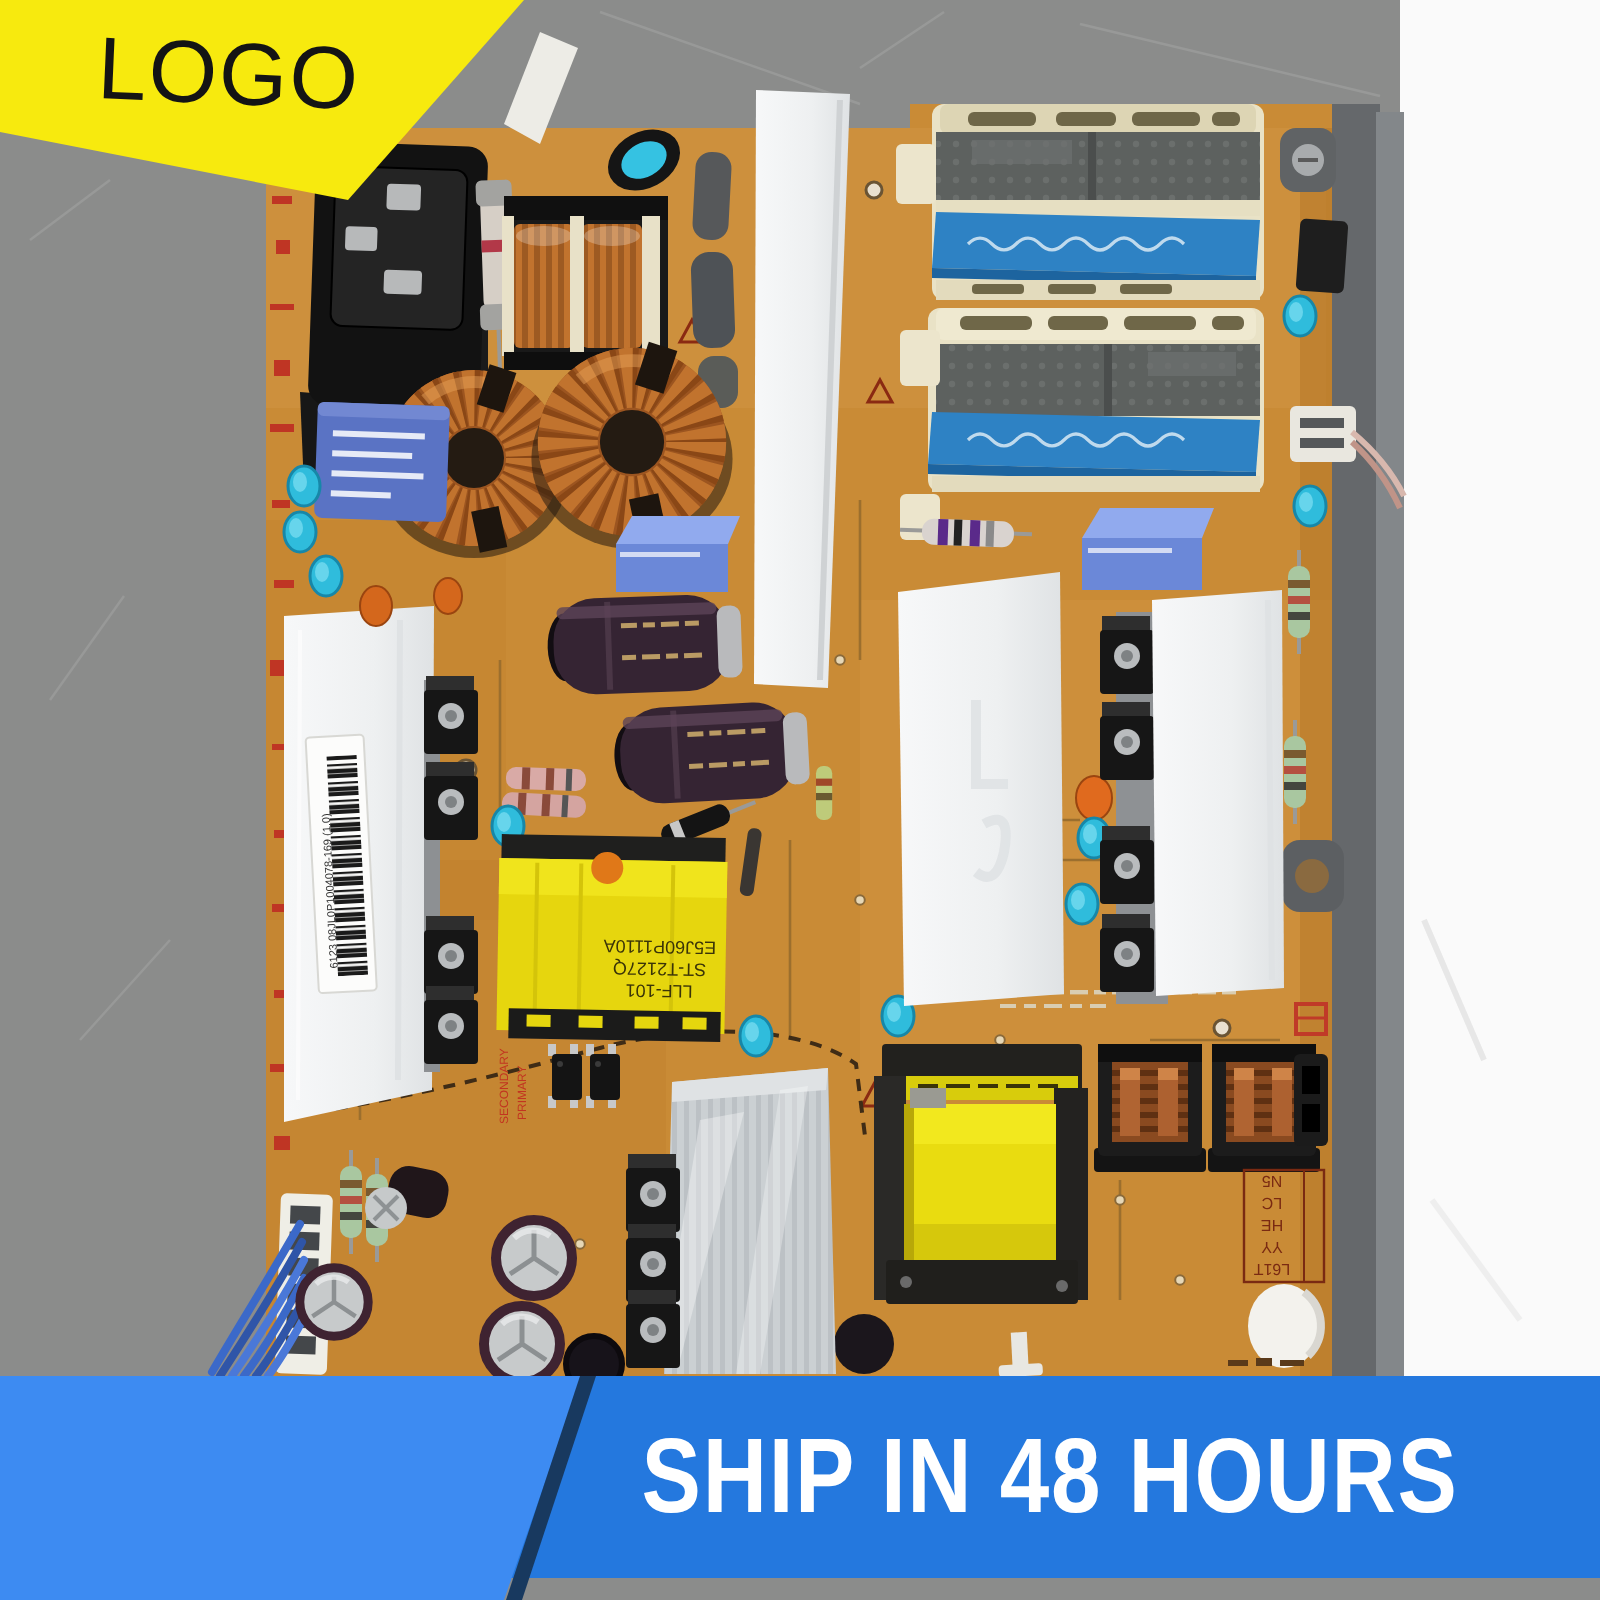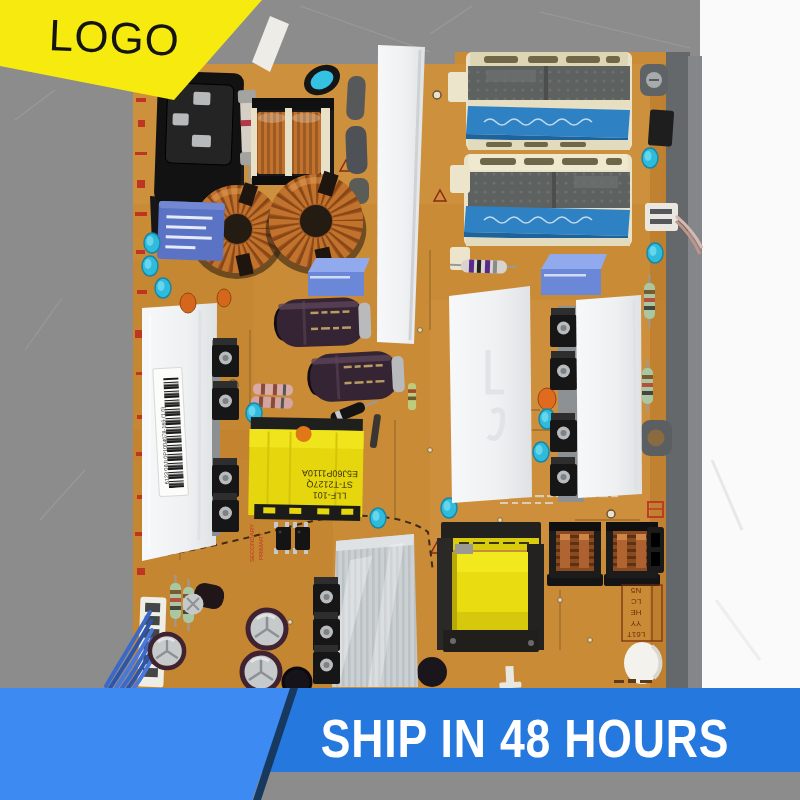--- a/index.html
+++ b/index.html
@@ -5,21 +5,21 @@
   html,body{margin:0;padding:0;width:800px;height:800px;overflow:hidden;background:#8b8c8b;
     font-family:"Liberation Sans",sans-serif;}
   #stage{position:relative;width:800px;height:800px;}
   #photo-svg{position:absolute;left:0;top:0;z-index:0;}
   
   #logo-banner{position:absolute;left:0;top:0;width:263px;height:101px;z-index:5;
     background:#f7ea0e;clip-path:polygon(0 0,262px 0,174px 100px,0 66px);}
   #logo-text{position:absolute;left:50px;top:10px;font-size:44px;font-weight:500;color:#141414;
     letter-spacing:1px;transform:rotate(2.5deg);transform-origin:left top;}
   
-  #ship-banner{position:absolute;left:0;top:688px;width:800px;height:84px;z-index:5;background:#2478de;}
+  #ship-banner{position:absolute;left:0;top:688px;width:800px;height:101px;z-index:5;background:#2478de;}
   #ship-lighter{position:absolute;left:0;top:0;width:300px;height:112px;background:#3d8bf2;
     clip-path:polygon(0 0,291px 0,252px 112px,0 112px);}
   #ship-divider{position:absolute;left:244px;top:0;width:60px;height:112px;background:#18395f;
     clip-path:polygon(46px 0,54px 0,17px 112px,9px 112px);}
   #ship-text{position:absolute;left:288px;top:20px;width:410px;text-align:center;
     font-size:53px;font-weight:bold;color:#ffffff;letter-spacing:1px;
     transform:scaleX(.84);transform-origin:center;white-space:nowrap;}
 </style>
 </head>
 <body>

